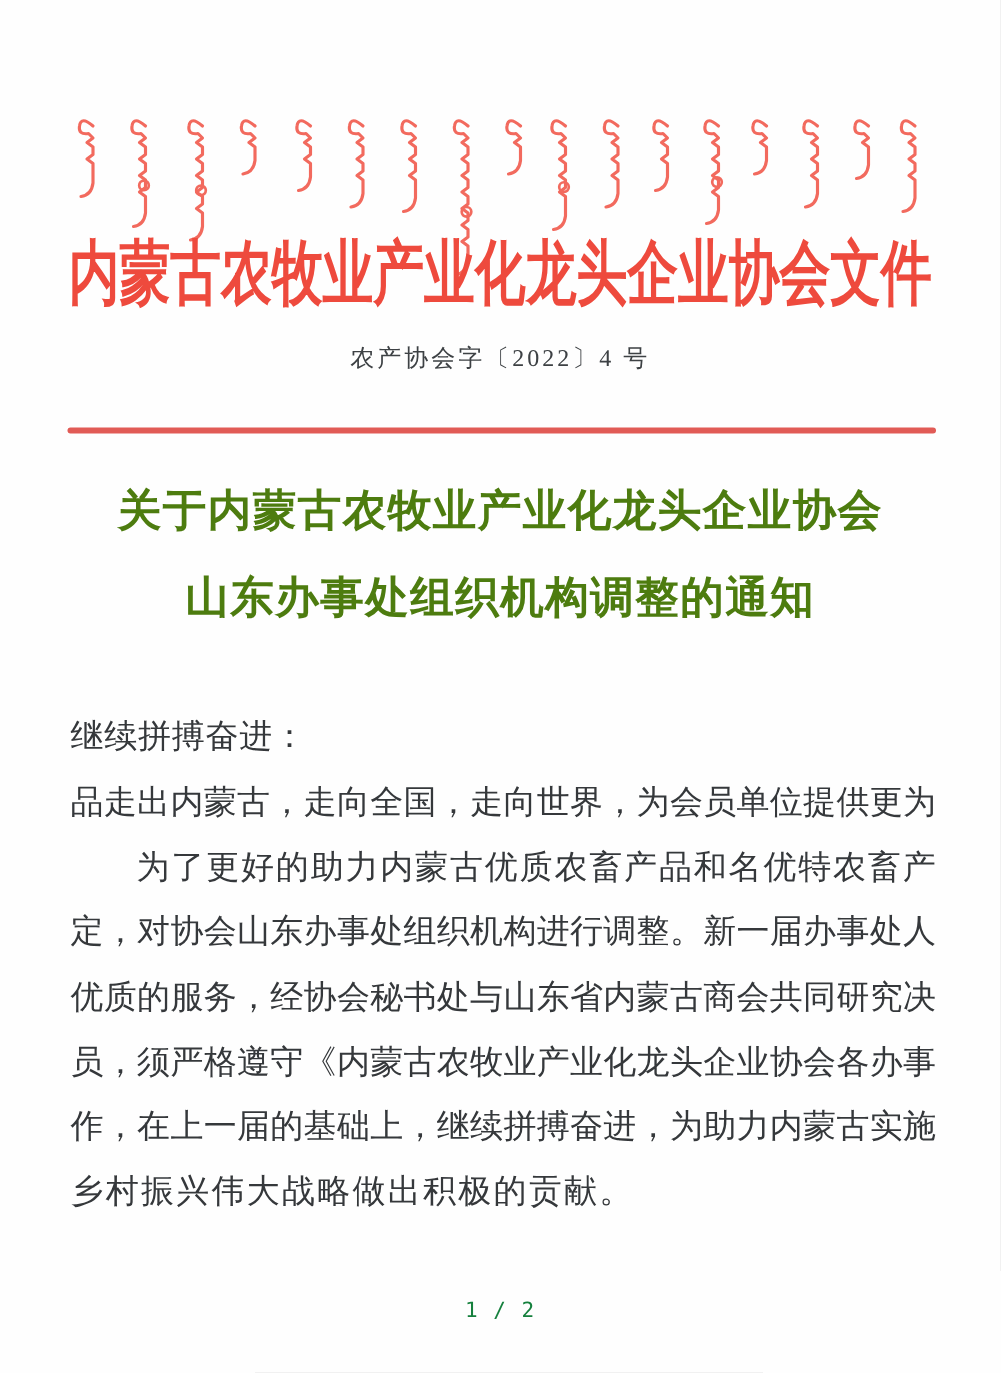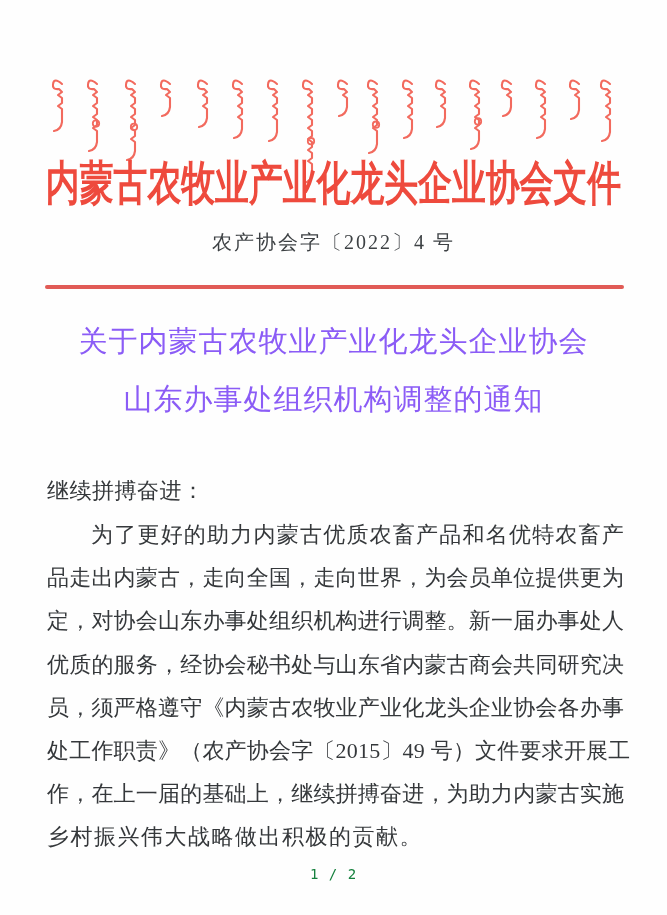--- a/index.html
+++ b/index.html
@@ -37,45 +37,45 @@
     transform: scaleX(0.72);
     transform-origin: center;
     letter-spacing: 0px;
   }
   .doc-number {
     position: absolute;
     top: 229px;
     left: 0;
     width: 100%;
     text-align: center;
-    font-size: 20px;
+    font-size: 16px;
     letter-spacing: 2px;
     color: #3d4144;
   }
   .red-rule {
     position: absolute;
     top: 285px;
     left: 45px;
     width: 579px;
     height: 4px;
     border-radius: 2px;
     background: var(--rule-red);
   }
   .notice-title {
     position: absolute;
     top: 312px;
     left: 0;
     right: 0;
     margin: 0;
     text-align: center;
     font-size: 29px;
-    font-weight: normal;
+    font-weight: bold;
     line-height: 58px;
     letter-spacing: 1px;
-    color: #8b5cf6;
+    color: #4d7c0f;
   }
   .doc-body {
     position: absolute;
     top: 469px;
     left: 47px;
     width: 577px;
     font-size: 22px;
     color: #35383b;
   }
   .salutation {
@@ -143,26 +143,25 @@
   <div class="red-rule"></div>
 
   <h1 class="notice-title">
     <div>关于内蒙古农牧业产业化龙头企业协会</div>
     <div>山东办事处组织机构调整的通知</div>
   </h1>
 
   <div class="doc-body">
     <div class="salutation">继续拼搏奋进：</div>
     <div id="para">
+        <div class="body-line">品走出内蒙古，走向全国，走向世界，为会员单位提供更为</div>
         <div class="body-line first">为了更好的助力内蒙古优质农畜产品和名优特农畜产</div>
-        <div class="body-line">品走出内蒙古，走向全国，走向世界，为会员单位提供更为</div>
         <div class="body-line">定，对协会山东办事处组织机构进行调整。新一届办事处人</div>
         <div class="body-line">优质的服务，经协会秘书处与山东省内蒙古商会共同研究决</div>
         <div class="body-line">员，须严格遵守《内蒙古农牧业产业化龙头企业协会各办事</div>
-        <div class="body-line">处工作职责》（农产协会字〔2015〕49 号）文件要求开展工</div>
         <div class="body-line">作，在上一届的基础上，继续拼搏奋进，为助力内蒙古实施</div>
         <div class="body-line last">乡村振兴伟大战略做出积极的贡献。</div>
       </div>
   </div>
 
   <div class="page-num">1 / 2</div>
 
 </div>
 
 </body></html>

